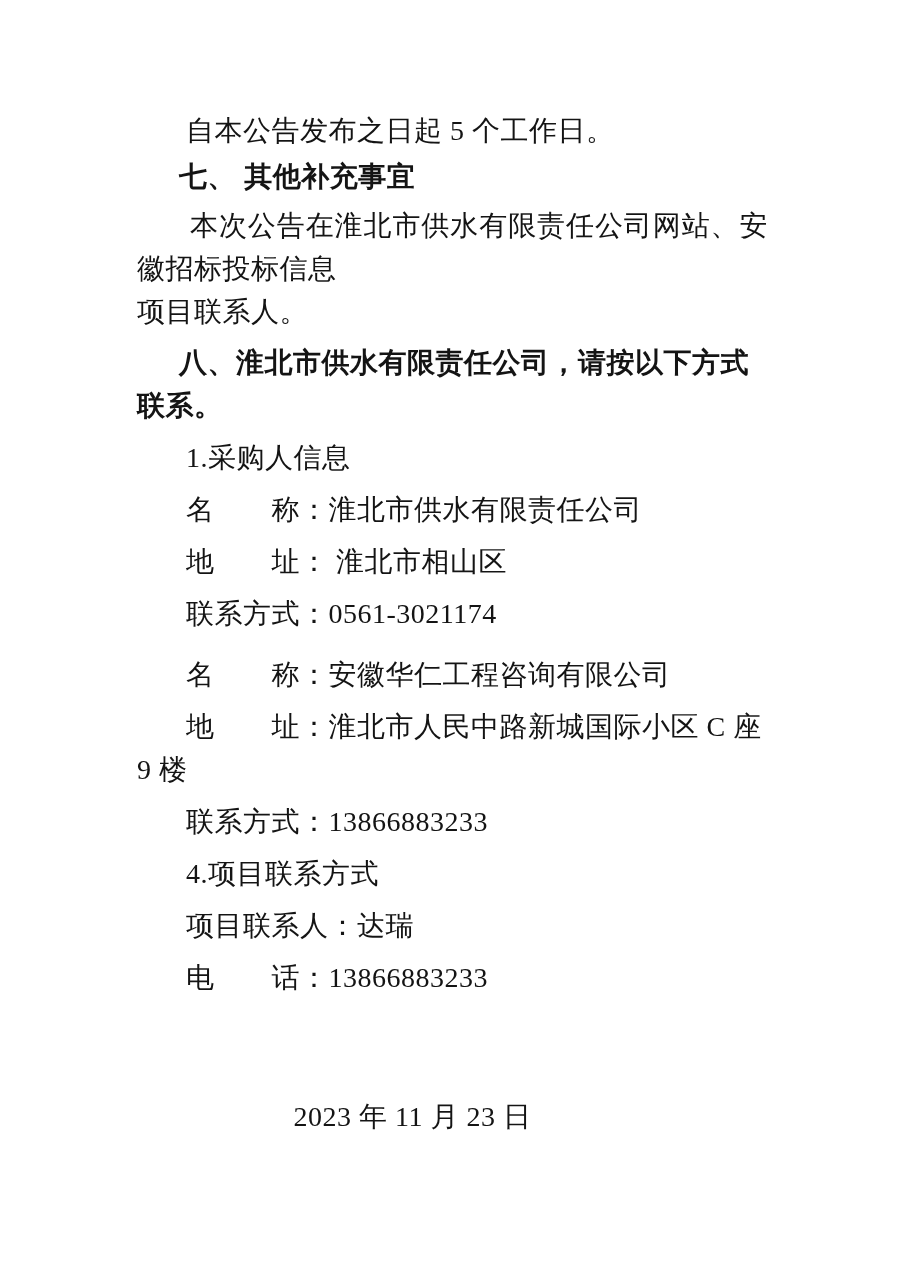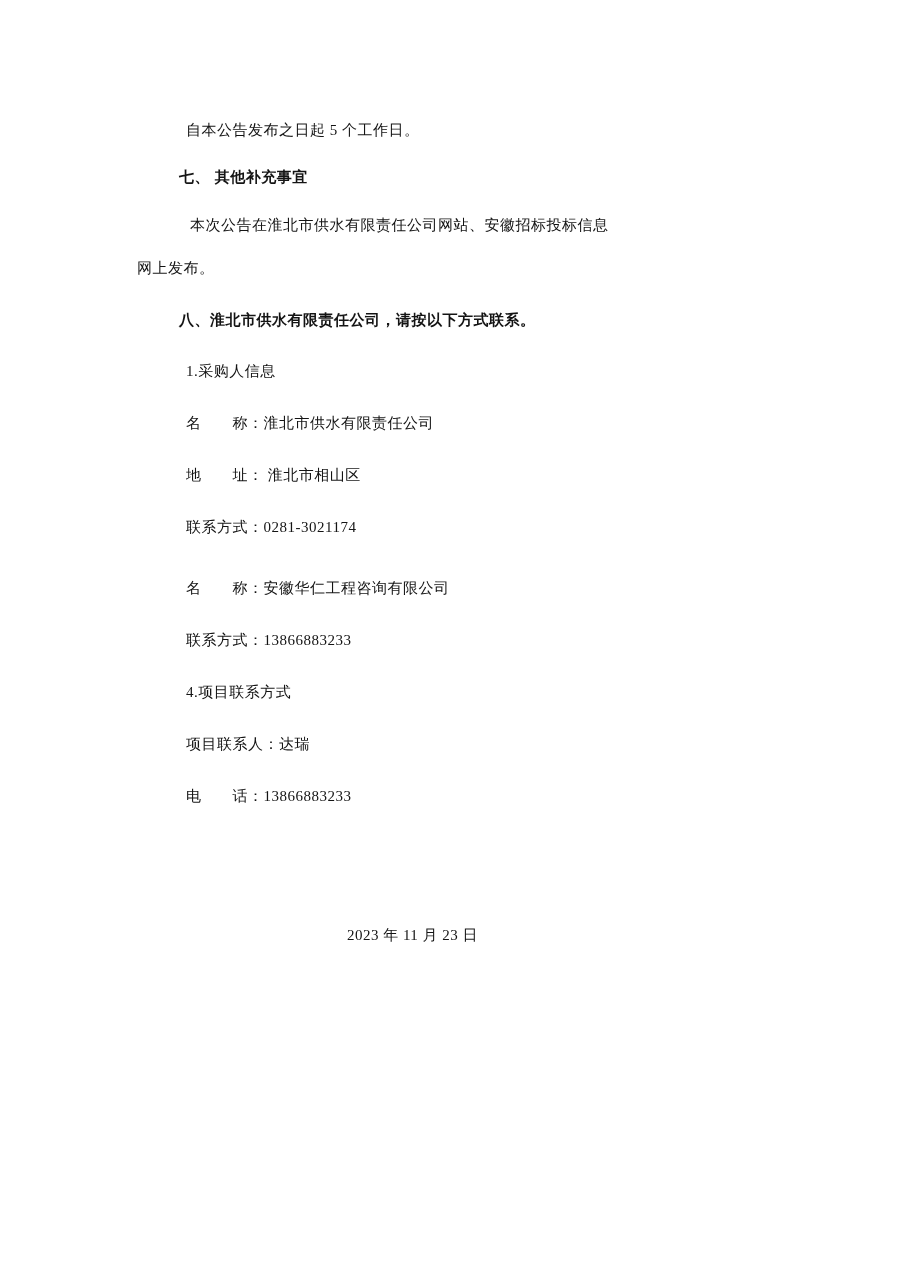--- a/index.html
+++ b/index.html
@@ -8,21 +8,21 @@
     position: relative;
     width: 900px;
     height: 1272px;
     background: #ffffff;
     color: #141414;
     font-family: "Liberation Serif", "DejaVu Serif", serif;
     overflow: hidden;
   }
   .content {
     padding: 109px 132px 0 137px;
-    font-size: 15px;
+    font-size: 28px;
     letter-spacing: 0.5px;
   }
   .content p {
     margin: 0 0 9px 0;
     line-height: 43px;
     white-space: pre-wrap;
   }
   .indent { text-indent: 49px; }
   .heading {
     font-family: "Liberation Sans", "DejaVu Sans", sans-serif;
@@ -46,35 +46,36 @@
 </head>
 <body>
 
 <div class="page">
   <div class="content">
 
     <p class="indent mb3">自本公告发布之日起 5 个工作日。</p>
 
     <p class="heading mb6">七、 其他补充事宜</p>
 
-    <p class="justify mb8"><span class="block indent">本次公告在淮北市供水有限责任公司网站、安徽招标投标信息</span><span class="block">网上发布。</span></p>
+    <p class="justify mb8"><span class="block indent">本次公告在淮北市供水有限责任公司网站、安徽招标投标信息</span><span class="block">项目联系人。</span></p>
 
     <p class="heading">八、淮北市供水有限责任公司，请按以下方式联系。</p>
 
     <p class="indent">1.采购人信息</p>
 
     <p class="indent">名　　称：淮北市供水有限责任公司</p>
 
     <p class="indent">地　　址： 淮北市相山区</p>
 
-    <p class="indent mb18">联系方式：0281-3021174</p>
+    <p class="indent mb18">联系方式：0561-3021174</p>
 
 
     <p class="indent">名　　称：安徽华仁工程咨询有限公司</p>
 
+    <p class="indent">地　　址：淮北市人民中路新城国际小区 C 座 9 楼</p>
 
     <p class="indent">联系方式：13866883233</p>
 
     <p class="indent">4.项目联系方式</p>
 
     <p class="indent">项目联系人：达瑞</p>
 
     <p class="indent">电　　话：13866883233</p>
 
     <p class="date-line">2023 年 11 月 23 日</p>

